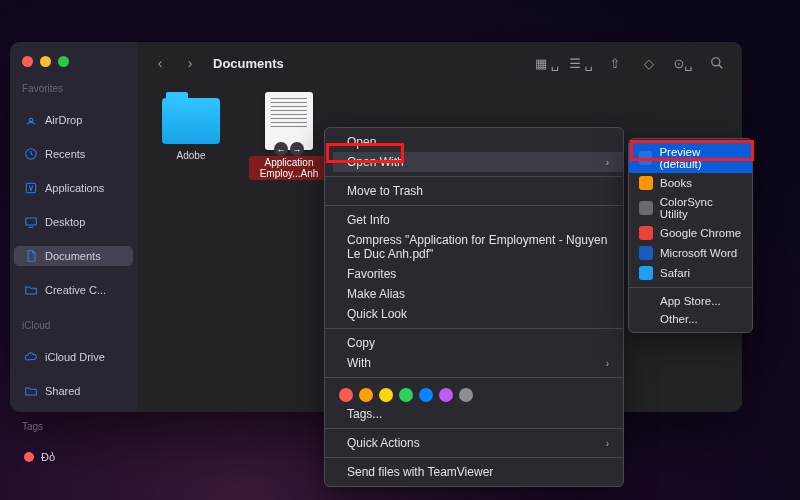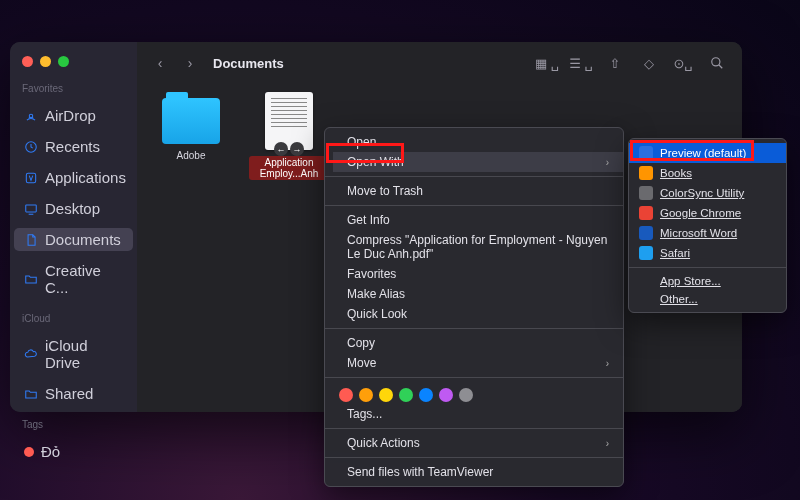--- a/index.html
+++ b/index.html
@@ -6,21 +6,21 @@
 body { background: radial-gradient(ellipse at 30% 100%, #3a1838 0%, #1a0a28 40%, #0a0618 100%); width: 800px; height: 500px; overflow: hidden; position: relative; }
 
 .window { position: absolute; top: 42px; left: 10px; width: 732px; height: 370px; background: #2a2a2f; border-radius: 10px; box-shadow: 0 20px 60px rgba(0,0,0,0.6); display: flex; overflow: visible; }
 .sidebar { width: 127px; background: rgba(40,38,52,0.9); border-top-left-radius: 10px; border-bottom-left-radius: 10px; padding-top: 10px; display: flex; flex-direction: column; font-size: 11px; color: #b8b6c2; }
 .traffic { display: flex; gap: 7px; padding: 4px 0 10px 12px; }
 .traffic div { width: 11px; height: 11px; border-radius: 50%; }
 .tl-red { background: #ff5f57; }
 .tl-yel { background: #febc2e; }
 .tl-grn { background: #28c840; }
 .section-label { font-size: 10px; color: #6a6878; padding: 6px 12px 2px; font-weight: 500; }
-.side-item { display: flex; align-items: center; gap: 7px; padding: 3px 10px; margin: 8px 4px; border-radius: 5px; cursor: default; color: #d0cfda; font-size: 15px; }
+.side-item { display: flex; align-items: center; gap: 7px; padding: 3px 10px; margin: 14px 4px; border-radius: 5px; cursor: default; color: #d0cfda; font-size: 11px; }
 .side-item.active { background: rgba(120,118,140,0.35); }
 .side-icon { width: 14px; height: 14px; display: inline-flex; align-items: center; justify-content: center; color: #2f7bf6; font-size: 12px; }
 .tag-dot { width: 10px; height: 10px; border-radius: 50%; }
 
 .main { flex: 1; background: #232327; border-top-right-radius: 10px; border-bottom-right-radius: 10px; display: flex; flex-direction: column; }
 .toolbar { height: 42px; display: flex; align-items: center; padding: 0 12px; gap: 8px; color: #a8a7b0; }
 .nav-btn { width: 22px; height: 22px; display: inline-flex; align-items: center; justify-content: center; color: #9a98a4; font-size: 14px; }
 .title { font-size: 13px; font-weight: 600; color: #e8e7ef; margin-left: 4px; }
 .spacer { flex: 1; }
 .tool-icon { width: 26px; height: 22px; display: inline-flex; align-items: center; justify-content: center; color: #9a98a4; font-size: 13px; }
@@ -38,21 +38,21 @@
 
 .context-menu { position: absolute; top: 127px; left: 324px; width: 300px; background: rgba(42,42,48,0.98); border: 0.5px solid #4a4a52; border-radius: 6px; box-shadow: 0 10px 30px rgba(0,0,0,0.5); font-size: 12px; color: #e2e1e8; padding: 4px 0; z-index: 10; }
 .menu-item { padding: 3px 14px; display: flex; align-items: center; justify-content: space-between; cursor: default; margin-left: 8px; }
 .menu-item.hover { background: #3d3d47; }
 .menu-sep { height: 1px; background: #48484f; margin: 4px 0; }
 .chev { font-size: 10px; color: #aaa; }
 .tag-row { display: flex; gap: 6px; padding: 6px 14px 2px; }
 .tag-row div { width: 14px; height: 14px; border-radius: 50%; }
 .hl-red { position: absolute; border: 3px solid #ff1818; pointer-events: none; z-index: 30; }
 
-.submenu { position: absolute; top: 138px; left: 628px; width: 159px; background: rgba(42,42,48,0.98); border: 0.5px solid #4a4a52; border-radius: 6px; box-shadow: 0 10px 30px rgba(0,0,0,0.5); font-size: 11.5px; color: #e2e1e8; padding: 4px 0; z-index: 20; text-decoration: underline; }
+.submenu { position: absolute; top: 138px; left: 628px; width: 125px; background: rgba(42,42,48,0.98); border: 0.5px solid #4a4a52; border-radius: 6px; box-shadow: 0 10px 30px rgba(0,0,0,0.5); font-size: 11.5px; color: #e2e1e8; padding: 4px 0; z-index: 20; }
 .sub-item { padding: 3px 10px; display: flex; align-items: center; gap: 7px; cursor: default; }
 .sub-item.selected { background: #0a5cd8; color: #fff; }
 .app-icon { width: 14px; height: 14px; border-radius: 3px; display: inline-flex; align-items: center; justify-content: center; font-size: 9px; color: #fff; }
 </style>
 </head>
 <body>
 
 <div class="window">
   <div class="sidebar">
     <div class="traffic">
@@ -202,21 +202,21 @@
       <span>Make Alias</span>
     </div>
     <div class="menu-item">
       <span>Quick Look</span>
     </div>
     <div class="menu-sep"></div>
     <div class="menu-item">
       <span>Copy</span>
     </div>
     <div class="menu-item">
-      <span>Move</span>
+      <span>With</span>
       <span class="chev">›</span>
     </div>
     <div class="menu-sep"></div>
     <div class="tag-row">
       <div style="background: rgb(255, 91, 82);"></div>
       <div style="background: rgb(255, 159, 10);"></div>
       <div style="background: rgb(255, 214, 10);"></div>
       <div style="background: rgb(48, 209, 88);"></div>
       <div style="background: rgb(10, 132, 255);"></div>
       <div style="background: rgb(191, 90, 242);"></div>

